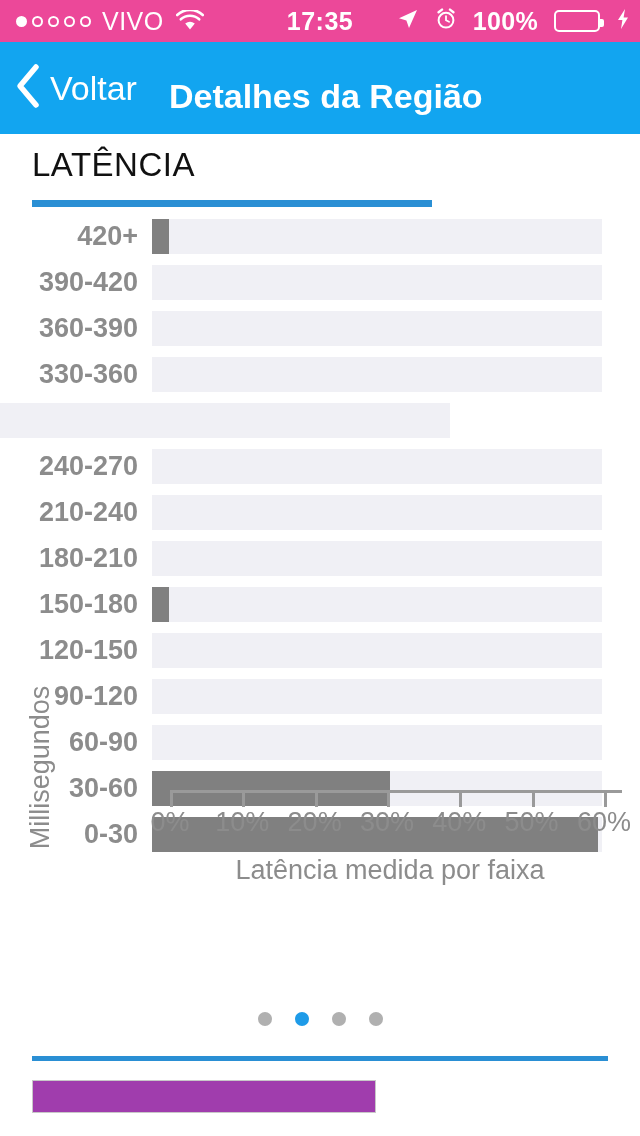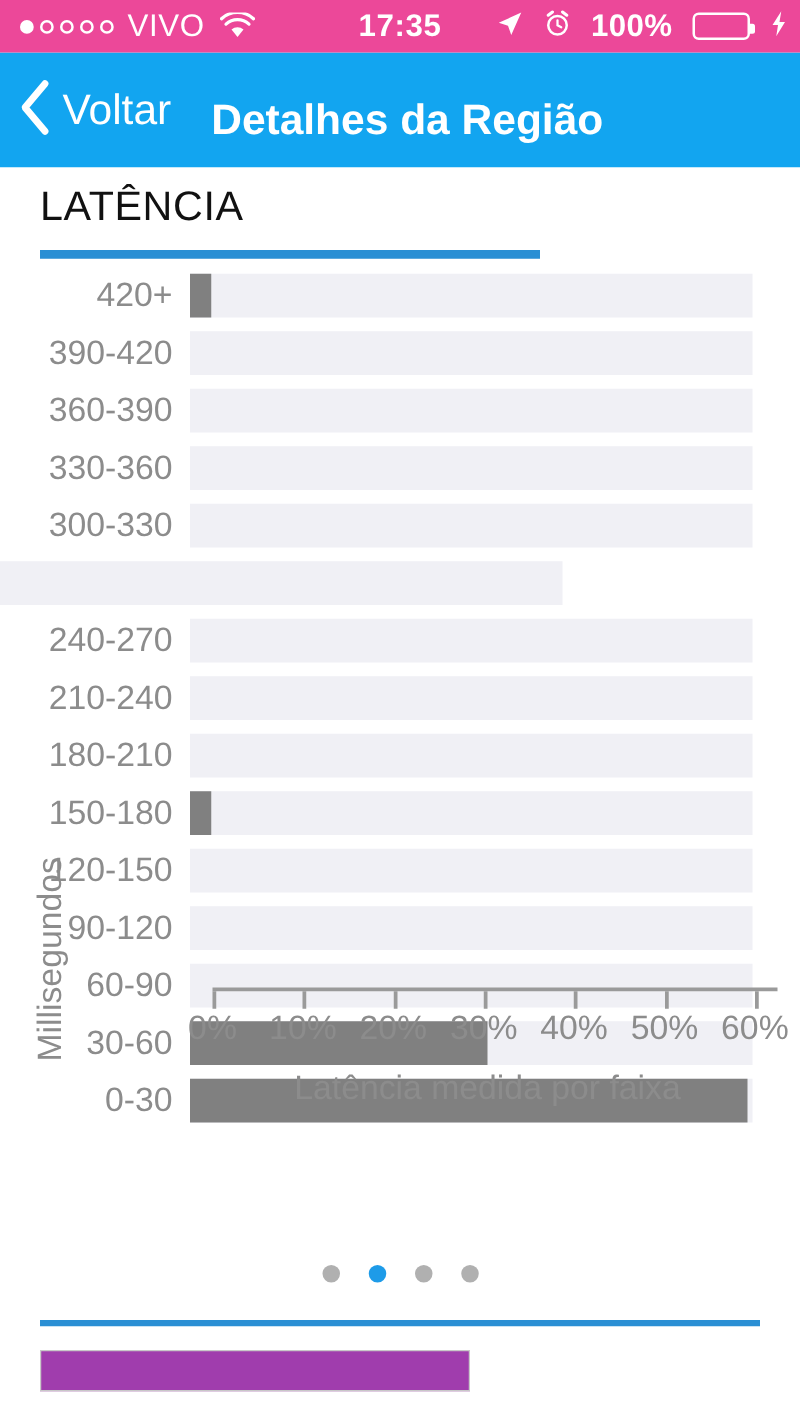--- a/index.html
+++ b/index.html
@@ -62,21 +62,21 @@
   }
 
   
   #chart { position:relative; width:640px; height:760px; }
   #axis-y-label {
     position:absolute; left:-60px; top:545px;
     width:200px; text-align:center;
     transform:rotate(-90deg);
     font-size:27px; color:#8c8c8c; white-space:nowrap;
   }
-  #bars-area { position:absolute; left:0; top:12px; width:640px; }
+  #bars-area { position:absolute; left:0; top:12px; width:640px;font-weight:bold; }
   .bar-row { display:flex; align-items:center; height:35px; margin-bottom:11px; }
   .bar-label {
     width:152px; text-align:right; padding-right:14px;
     font-size:27px; color:#8c8c8c; white-space:nowrap;
   }
   .bar-track {
     height:35px; width:450px; background:#F0F0F5; position:relative;
   }
   .bar-fill { height:35px; background:#808080; }
 
@@ -185,24 +185,20 @@
         <div class="bar-row">
           <div class="bar-label">390-420</div>
           <div class="bar-track"></div>
         </div>
         <div class="bar-row">
           <div class="bar-label">360-390</div>
           <div class="bar-track"></div>
         </div>
         <div class="bar-row">
           <div class="bar-label">330-360</div>
-          <div class="bar-track"></div>
-        </div>
-        <div class="bar-row">
-          <div class="bar-label">300-330</div>
           <div class="bar-track"></div>
         </div>
         <div class="bar-row">
           <div class="bar-track"></div>
         </div>
         <div class="bar-row">
           <div class="bar-label">240-270</div>
           <div class="bar-track"></div>
         </div>
         <div class="bar-row">

